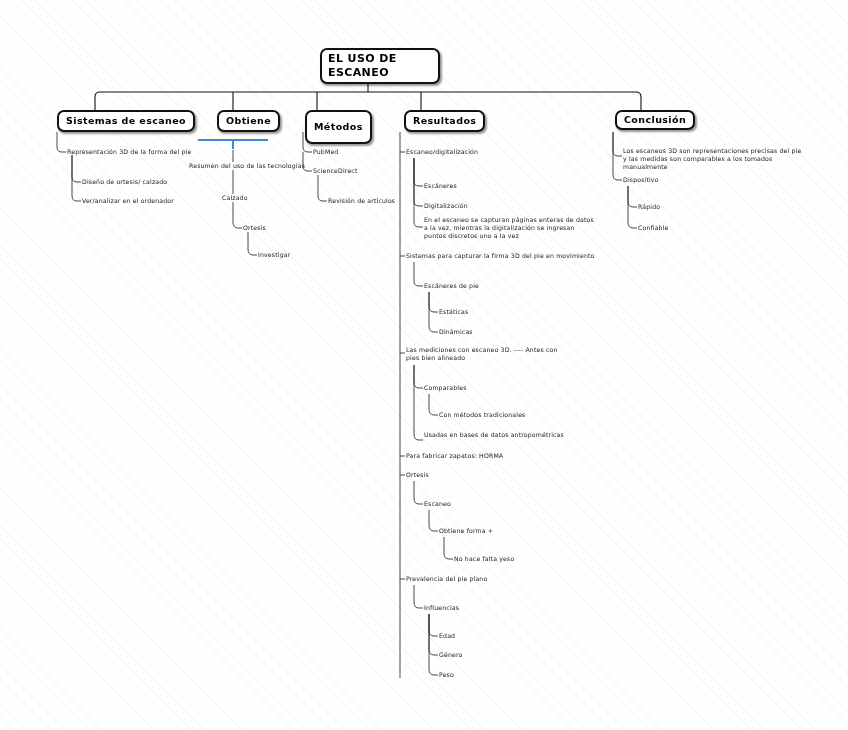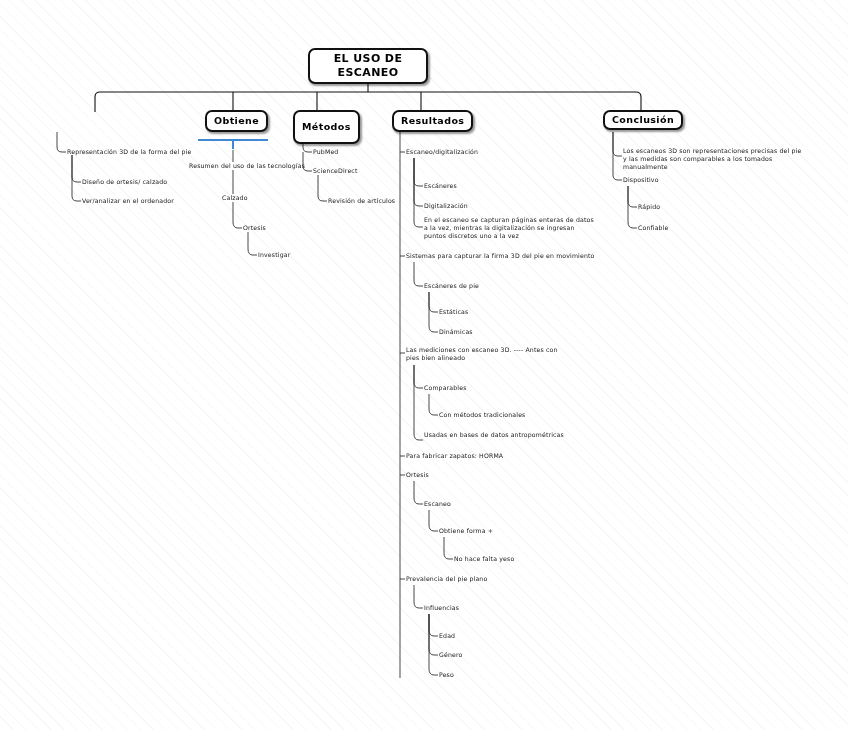--- a/index.html
+++ b/index.html
@@ -41,24 +41,24 @@
   .node-box {
     position: absolute;
     box-sizing: border-box;
     border: 2px solid #111111;
     border-radius: 7px;
     background: #ffffff;
     box-shadow: 1.5px 2px 2px rgba(0,0,0,0.40);
     display: flex;
     align-items: center;
     justify-content: center;
-    text-align: center;
     font-weight: bold;
     color: #000000;
     letter-spacing: 0.4px;
+    margin-left: 12px;
   }
   .node-root {
     font-size: 11px;
     line-height: 14px;
     padding: 2px 6px;
   }
   .node-l1 {
     font-size: 9.5px;
     line-height: 12px;
     padding: 2px 7px;
@@ -160,20 +160,23 @@
       <path d="M628,186 L628,222 Q628,228 633,228 L637,228"></path>
     </g>
   </svg>
 
   <div class="node-box node-root" style="left:308px; top:48px; width:120px; height:36px;">
     <div>
       <div>EL USO DE ESCANEO</div>
     </div>
   </div>
 
+  <div class="node-box node-l1" style="left:45px; top:110px; height:22px;">
+    <span>Sistemas de escaneo</span>
+  </div>
 
   <div class="node-box node-l1" style="left:205px; top:110px; height:22px;">
     <span>Obtiene</span>
   </div>
 
   <div class="node-box node-l1" style="left:293px; top:110px; height:34px;">
     <span>Métodos</span>
   </div>
 
   <div class="node-box node-l1" style="left:392px; top:110px; height:22px;border-radius:7px;">

